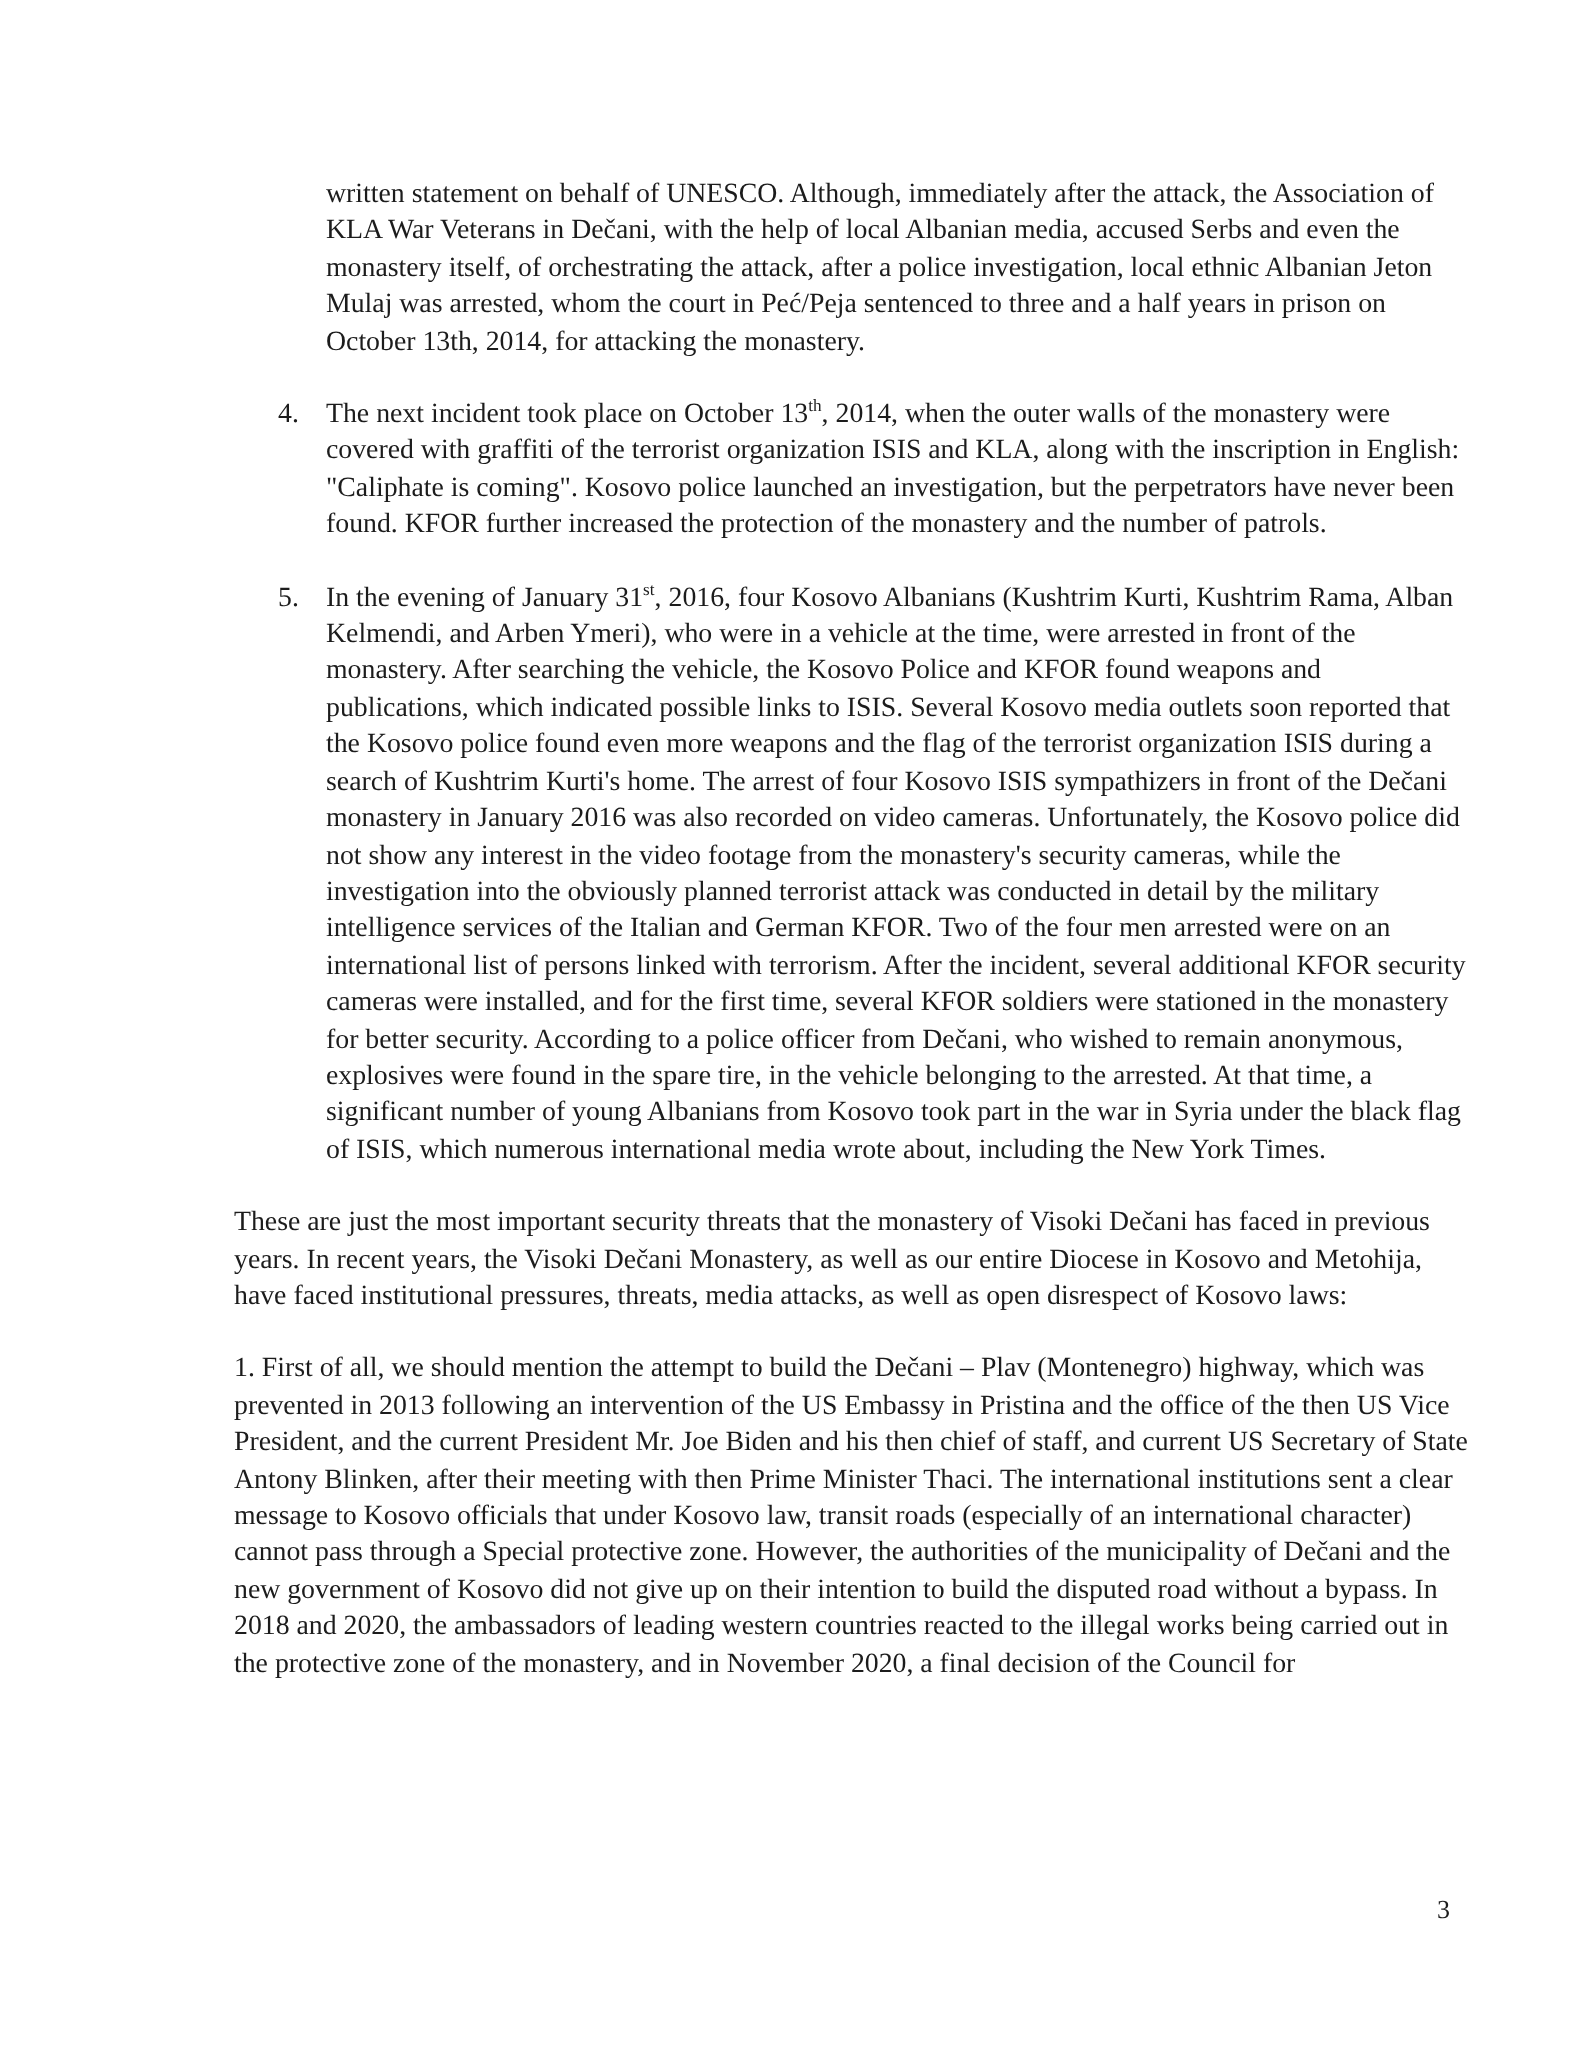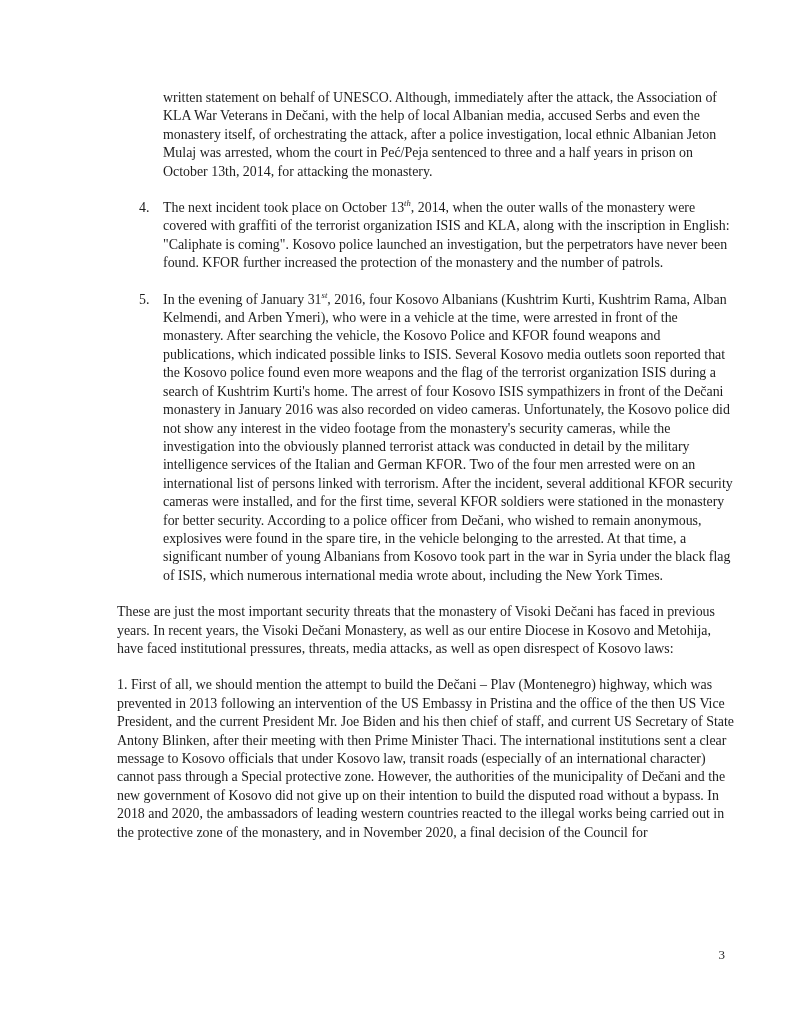--- a/index.html
+++ b/index.html
@@ -31,21 +31,20 @@
   .list-item .num {
     flex: none;
     width: 24px;
     margin-left: 22px;
   }
   .list-item .li-body { flex: 1; }
   sup {
     font-size: 0.62em;
     line-height: 0;
     vertical-align: super;
-    font-style: italic;
   }
   .page-number {
     position: absolute;
     right: 66px;
     bottom: 60px;
     font-size: 13px;
     color: #1c1c1c;
   }
 </style>
 </head>

